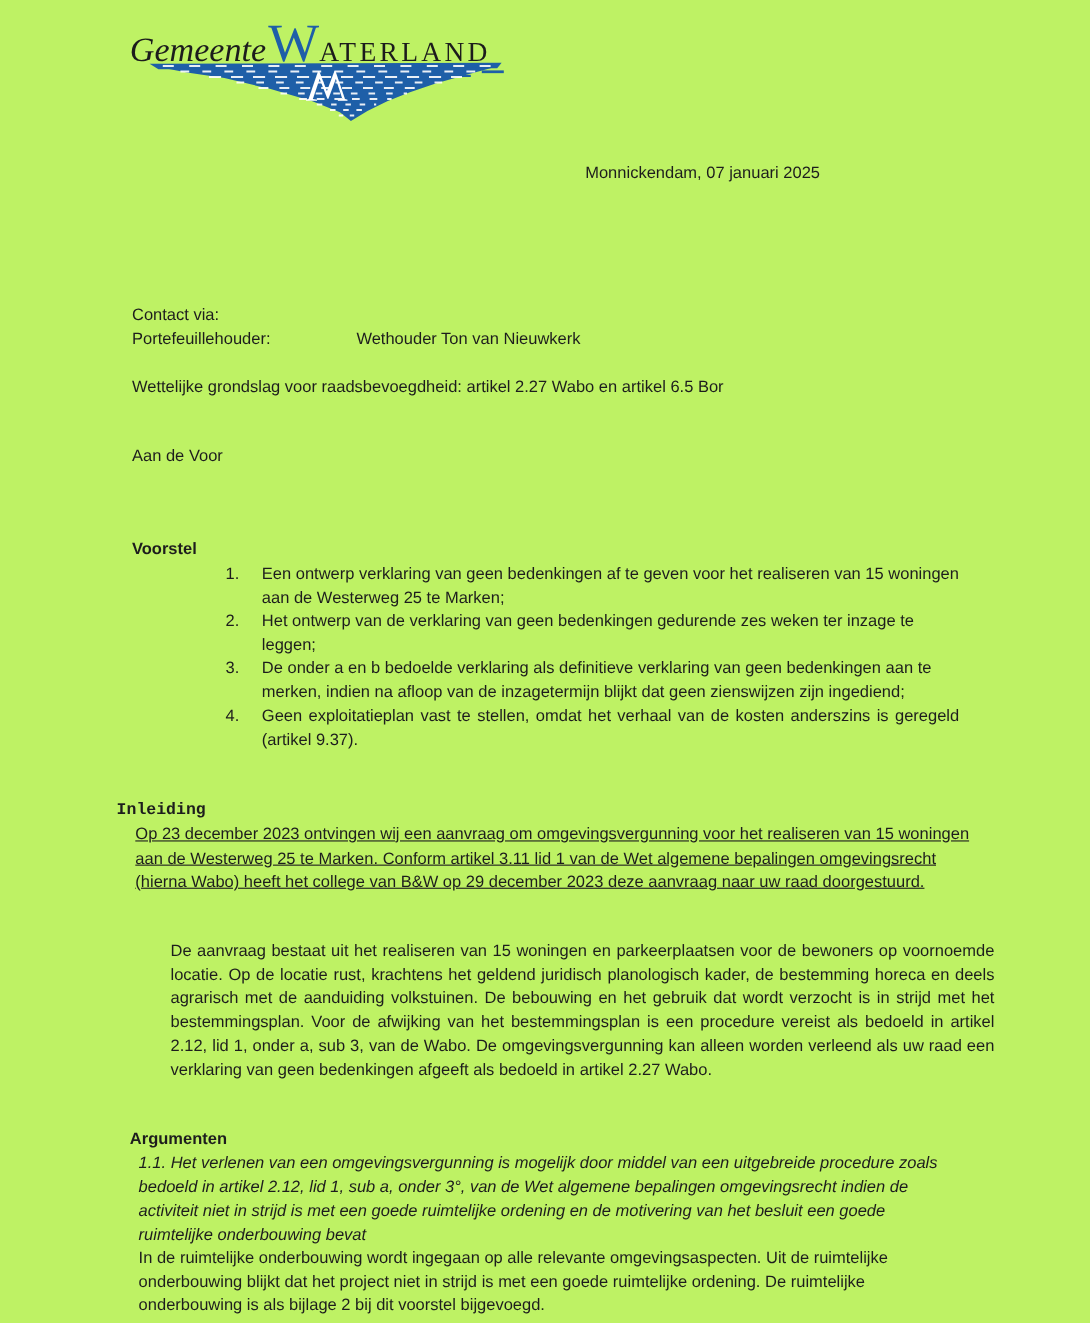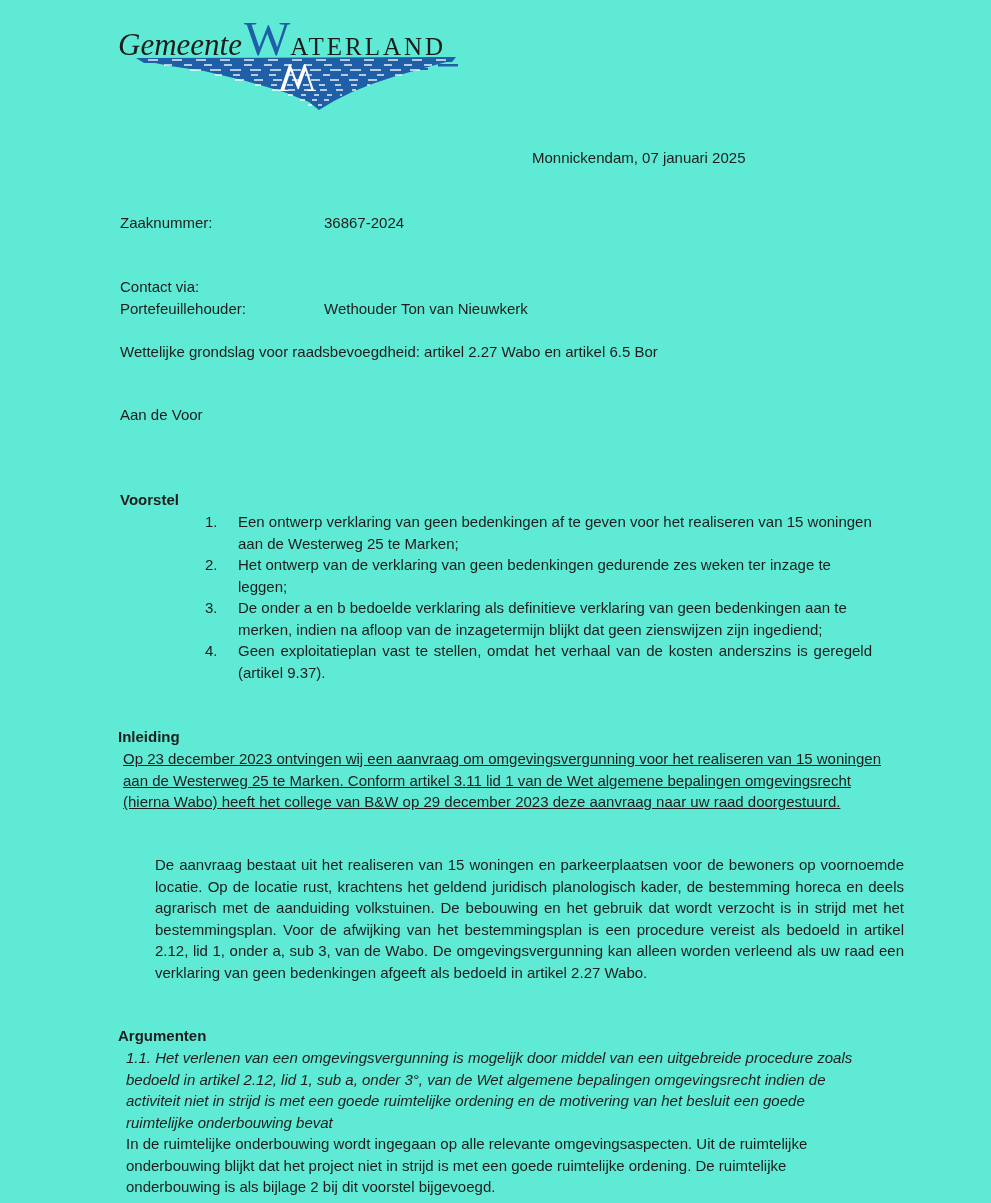--- a/index.html
+++ b/index.html
@@ -4,21 +4,21 @@
 <style>
   * { margin: 0; padding: 0; box-sizing: border-box; }
   html, body { background: #ffffff; }
   body {
     width: 991px; height: 1203px;
     font-family: "Liberation Sans", sans-serif;
     color: #1d1d1d;
     position: relative;
     overflow: hidden;
   }
-  .page { position: absolute; inset: 0; background: #5eead4; }
+  .page { position: absolute; inset: 0; background: #bef264; }
 
   
   .logo { position: absolute; left: 118px; top: 14px; }
   .logo-text { white-space: nowrap; line-height: 1; }
   .logo-text span { line-height: 1; }
   .logo-gemeente {
     font-family: "Liberation Serif", serif;
     font-style: italic; font-size: 31px; color: #1c1c1c;
   }
   .logo-initial {
@@ -41,21 +41,21 @@
   .meta-label { width: 204px; }
   .legal-basis { left: 120px; top: 341px; }
   .salutation  { left: 120px; top: 404px; }
   .subject     { left: 120px; top: 447px; width: 770px; }
   .voorstel-heading { left: 120px; top: 489px; }
   .proposal-list { left: 120px; top: 511px; width: 752px; }
   .proposal-item { display: flex; }
   .item-number { width: 33px; margin-left: 85px; flex: none; }
   .item-text   { width: 634px; }
   .item-text.justified { text-align: justify; }
-  .inleiding-heading  { left: 118px; top: 726px; }
+  .inleiding-heading  { left: 106px; top: 726px; font-family: Liberation Mono, monospace; }
   .intro-para-1 { left: 123px; top: 748px; width: 758px; text-decoration: underline; }
   .intro-para-2 { left: 123px; top: 854px; width: 749px; text-align: justify; margin-left: 32px; }
   .argumenten-heading { left: 118px; top: 1025px; }
   .argument-italic {
     left: 126px; top: 1047px; width: 742px;
     font-style: italic;
   }
   .argument-text { left: 126px; top: 1133px; width: 746px; }
 </style>
 </head>
@@ -89,24 +89,20 @@
         <line x1="168" y1="39" x2="222" y2="39" stroke-dasharray="5 8"></line>
         <line x1="180" y1="44" x2="212" y2="44" stroke-dasharray="5 7"></line>
         <line x1="188" y1="49" x2="206" y2="49" stroke-dasharray="4 6"></line>
       </g>
     </svg>
   </div>
 
   <div class="abs date-line">Monnickendam, 07 januari 2025</div>
 
   <div class="abs meta-block-1">
-    <div class="meta-row">
-      <span class="meta-label">Zaaknummer:</span>
-      <span class="meta-value">36867-2024</span>
-    </div>
   </div>
 
   <div class="abs meta-block-2">
     <div class="meta-row">
       <span class="meta-label">Contact via:</span>
       <span class="meta-value"></span>
     </div>
     <div class="meta-row">
       <span class="meta-label">Portefeuillehouder:</span>
       <span class="meta-value">Wethouder Ton van Nieuwkerk</span>

